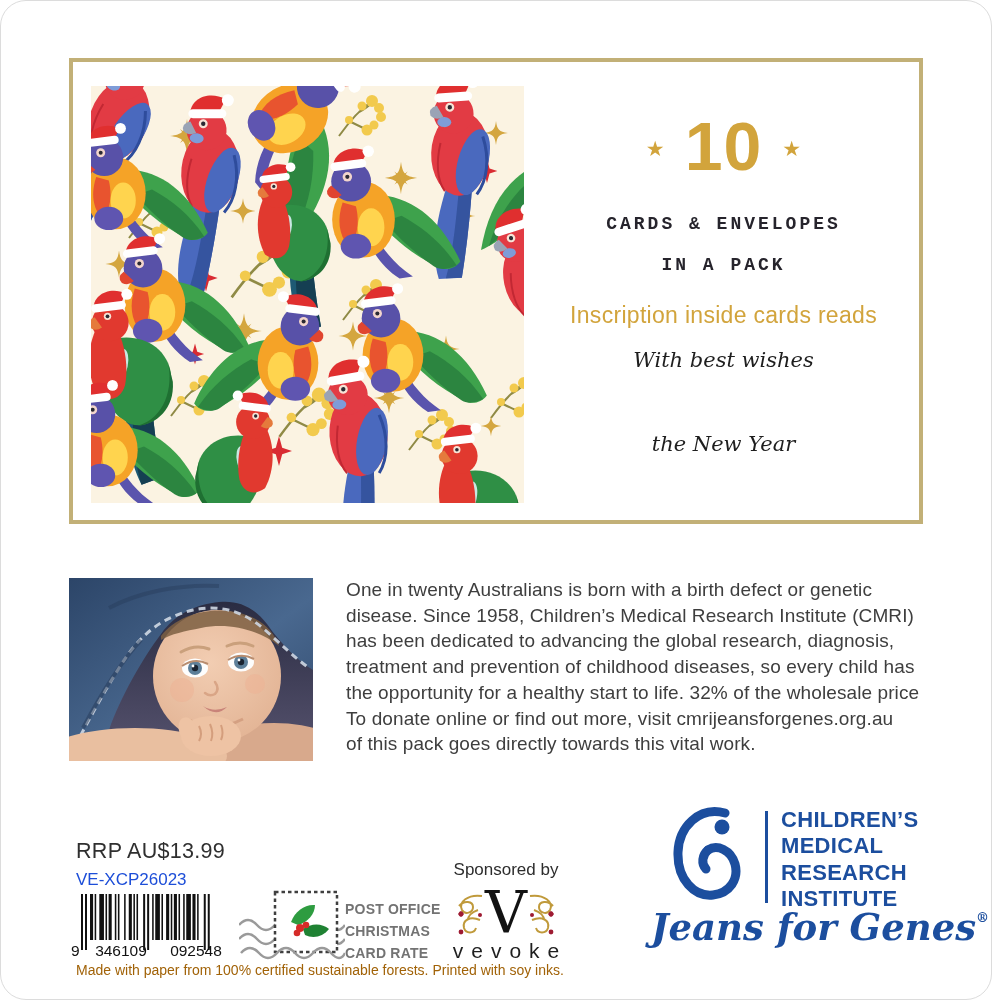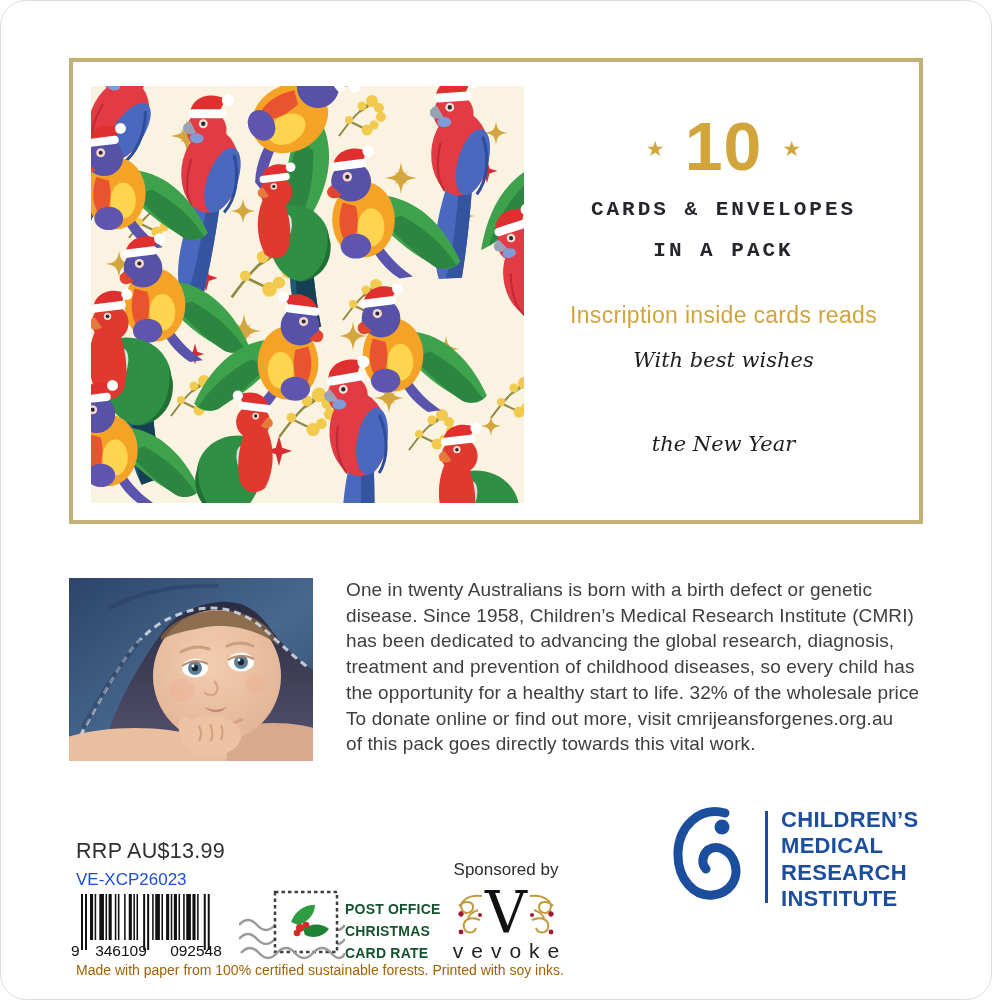--- a/index.html
+++ b/index.html
@@ -11,41 +11,41 @@
   .frame{position:absolute;left:68px;top:57px;width:846px;height:458px;
          border:4px solid var(--frame-gold,#C2B077);}
   .pattern{position:absolute;left:18px;top:24px;width:433px;height:417px;
            background:var(--cream,#FBF3E2);overflow:hidden;}
   .panel{position:absolute;left:455px;top:0;width:391px;height:100%;text-align:center;}
   .count-row{position:absolute;top:52px;width:100%;height:72px;line-height:64px;
              color:var(--gold,#D2A43C);white-space:nowrap;}
   .count-star{font-size:21px;vertical-align:14px;}
   .count-num{font-size:68px;font-weight:700;letter-spacing:1px;margin:0 20px;}
   .caps{position:absolute;width:100%;font-family:"Liberation Mono",monospace;
-        font-weight:700;font-size:21px;letter-spacing:3px;color:#26242c;}
+        font-weight:700;font-size:18px;letter-spacing:3px;color:#26242c;margin-top:16px;}
   .caps1{top:136px;} .caps2{top:177px;}
   .inscription-intro{position:absolute;top:240px;width:100%;font-size:23px;
         color:var(--gold,#D6A64C);letter-spacing:0.3px;}
   .script{position:absolute;width:100%;font-family:"DejaVu Serif",serif;
         font-style:italic;font-size:21px;color:#1e1e1e;}
   .script1{top:286px;} .script2{top:328px;} .script3{top:370px;}
 
   
   .photo{position:absolute;left:68px;top:577px;width:244px;height:183px;overflow:hidden;}
   .charity-text{position:absolute;left:345px;top:576px;width:600px;font-size:19px;
         line-height:25.7px;color:#3e3e3e;white-space:nowrap;letter-spacing:0.1px;}
 
   
   .rrp{position:absolute;left:75px;top:838px;font-size:21.5px;color:#2f2f2f;letter-spacing:0.3px;}
   .sku{position:absolute;left:75px;top:869px;font-size:17px;color:#1d4ed8;}
   .barcode{position:absolute;left:68px;top:893px;}
   .barcode text{font-family:"Liberation Sans",sans-serif;font-size:15.5px;fill:#111;}
   .stamp{position:absolute;left:238px;top:888px;}
   .stamp-text{position:absolute;left:344px;top:897px;font-size:14px;font-weight:700;
-        line-height:22px;color:#14532d;letter-spacing:0.2px;}
+        line-height:22px;color:#737373;letter-spacing:0.2px;}
   .sponsor{position:absolute;left:432px;top:859px;width:146px;text-align:center;}
   .sponsored-by{font-size:17px;color:#2d2d2d;}
   .v-row{margin-top:1px;height:62px;display:flex;align-items:center;justify-content:center;}
   .v-mono{font-family:"DejaVu Serif",serif;font-size:58px;line-height:58px;color:#121212;margin:0 1px;}
   .vevoke{font-size:21px;color:#1f1f1f;letter-spacing:8px;padding-left:8px;margin-top:-4px;}
   .cmri-mark{position:absolute;left:672px;top:805px;}
   .cmri-divider{position:absolute;left:764px;top:810px;width:3px;height:92px;
         background:var(--blue,#1C4E9E);}
   .cmri-text{position:absolute;left:780px;top:806px;font-weight:700;font-size:22px;
         line-height:26.4px;color:var(--blue,#1C4E9E);letter-spacing:0.3px;}
@@ -359,15 +359,16 @@
     </g>
     <circle cx="49" cy="21" r="7.5" fill="#1C4E9E"></circle>
   </svg>
   <div class="cmri-divider"></div>
   <div class="cmri-text">
     <div>CHILDREN’S</div>
     <div>MEDICAL</div>
     <div>RESEARCH</div>
     <div>INSTITUTE</div>
   </div>
+  <div class="jfg"><span>Jeans for Genes</span><sup>®</sup></div>
 
   <div class="sustainability">Made with paper from 100% certified sustainable forests. Printed with soy inks.</div>
 </div>
 
 </body></html>

